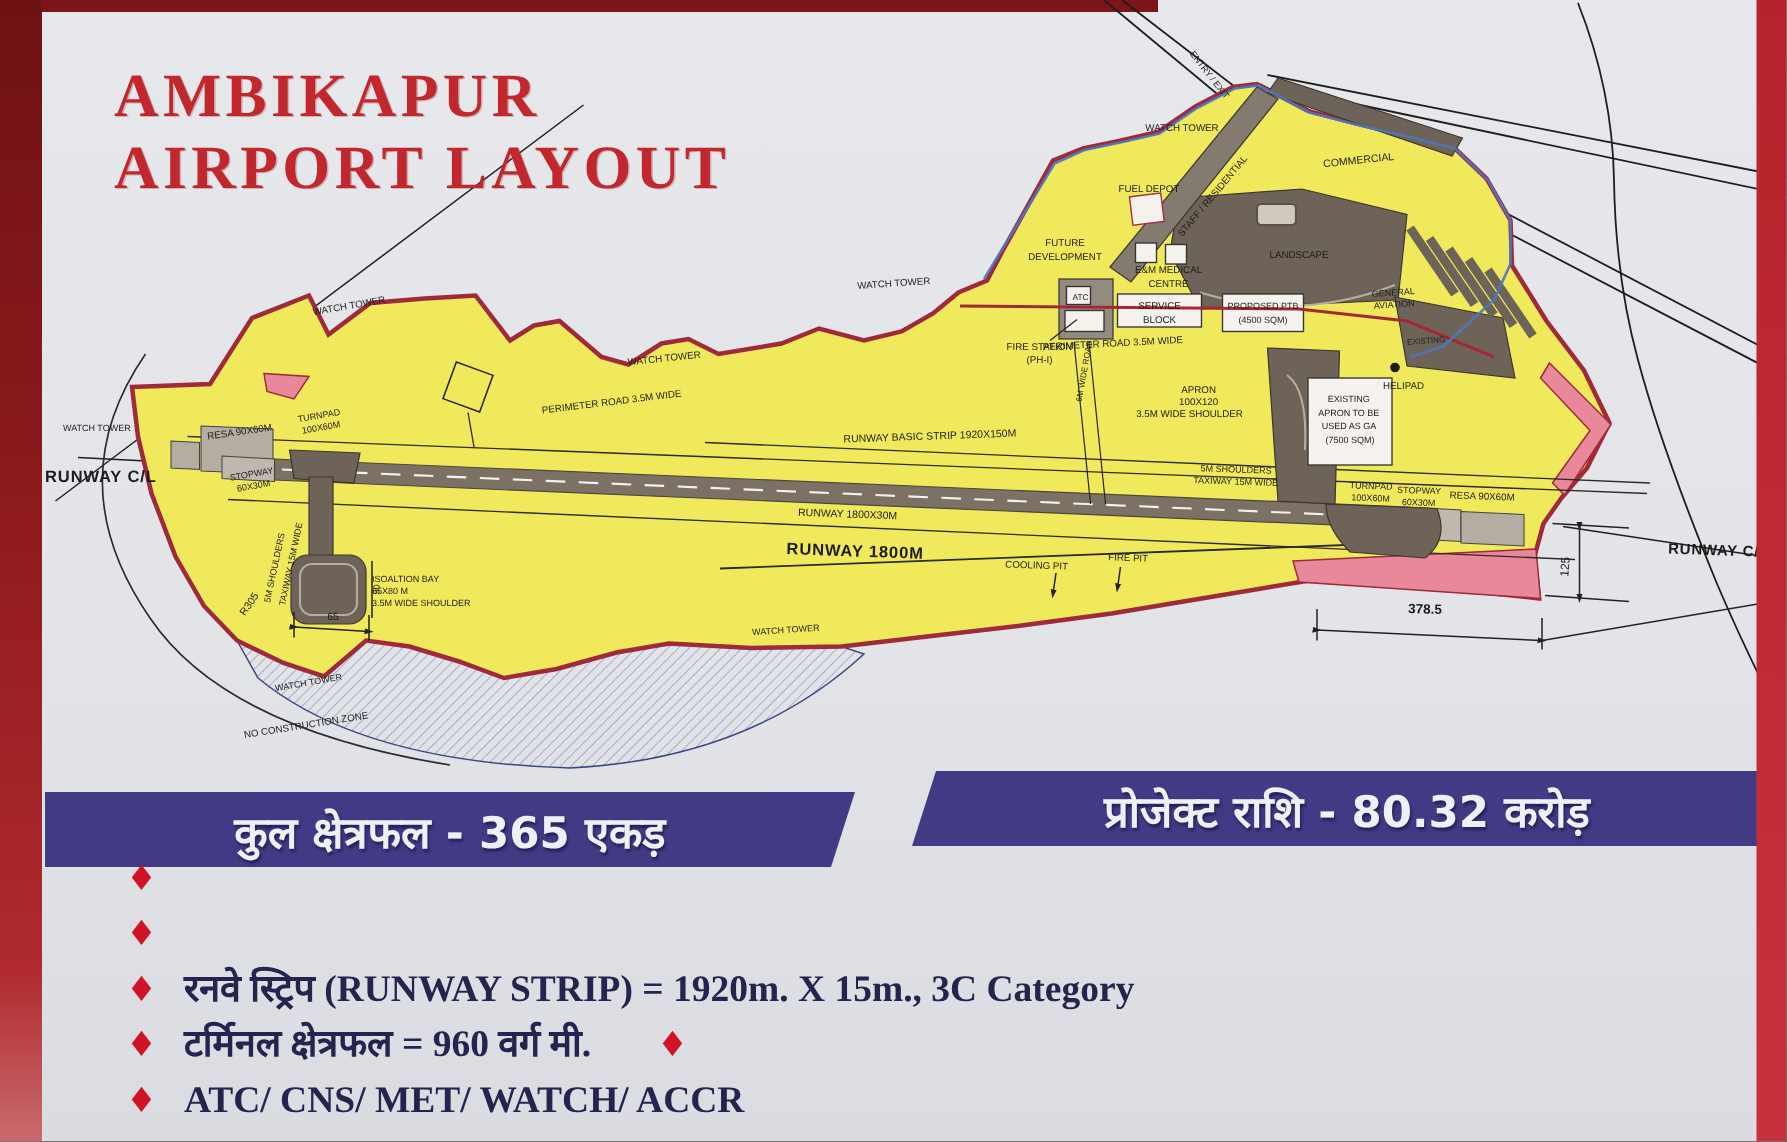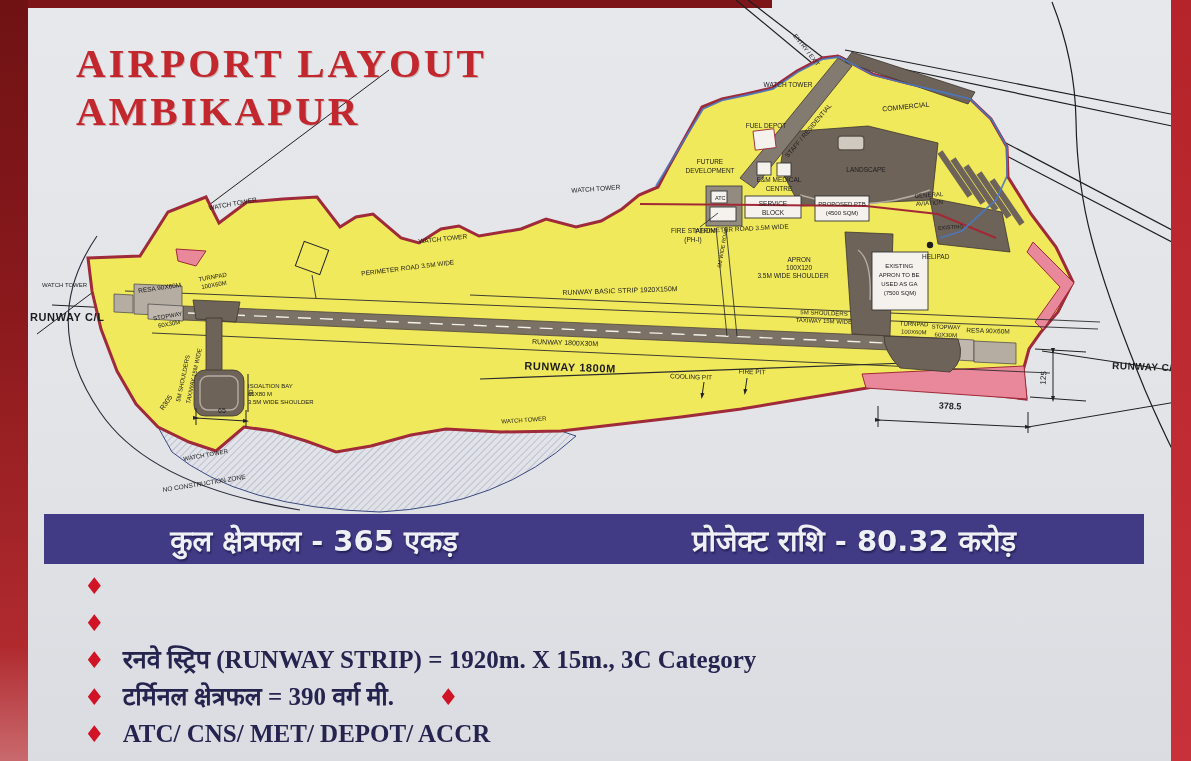--- a/index.html
+++ b/index.html
@@ -12,22 +12,22 @@
   .frame-right{position:absolute;right:0;top:0;width:20px;height:761px;
     background:linear-gradient(180deg,#b5242a,#c8313a);}
   .title{position:absolute;left:76px;top:40px;color:#c1272d;
     font-family:"Liberation Serif",serif;font-weight:bold;font-size:41px;
     letter-spacing:3px;line-height:1.17;text-shadow:1px 1px 0 rgba(120,20,20,.25);}
   .mapsvg{position:absolute;left:0;top:0;}
   .banner{position:absolute;top:514px;height:50px;color:#eef0f6;
     font-family:"DejaVu Sans",sans-serif;font-weight:bold;font-size:29px;
     display:flex;align-items:center;justify-content:center;
     background:#413b86;text-shadow:1px 2px 2px rgba(0,0,30,.45);}
-  .banner.left{left:44px;width:540px;clip-path:polygon(0 0,100% 0,calc(100% - 16px) 100%,0 100%);}
-  .banner.right{left:564px;width:580px;clip-path:polygon(16px 0,100% 0,100% 100%,0 100%);}
+  .banner.left{left:30px;width:540px;clip-path:polygon(0 0,100% 0,calc(100% - 16px) 100%,0 100%);margin-top:14px;}
+  .banner.right{left:608px;width:580px;clip-path:polygon(16px 0,100% 0,100% 100%,0 100%);}
   .specs{position:absolute;left:84px;top:571px;width:1070px;}
   .spec-row{display:flex;align-items:baseline;gap:18px;margin-bottom:7px;
     font-family:"Liberation Serif","DejaVu Sans",serif;font-weight:bold;
     font-size:25px;color:#24244f;line-height:30px;}
   .diamond{color:#d01426;font-family:"DejaVu Sans",sans-serif;font-size:23px;
     line-height:30px;flex:0 0 auto;}
   .gap2{margin-left:26px;}
   
   text{font-family:"Liberation Sans",sans-serif;fill:#1c1c1c;}
   .t55{font-size:5.5px;} .t6{font-size:6px;} .t65{font-size:6.5px;}
@@ -249,22 +249,22 @@
         <tspan x="900" dy="9">(7500 SQM)</tspan>
       </text>
       <text class="t65" x="922" y="259">HELIPAD</text>
       <text class="t55" transform="translate(721,268) rotate(-80)">6M WIDE ROAD</text>
       <text class="t6" transform="translate(793,36) rotate(52)">ENTRY / EXIT</text>
       <text class="t65" transform="translate(163,492) rotate(-9)">NO CONSTRUCTION ZONE</text>
     </g>
   </svg>
 
   <div class="title">
+    <div>AMBIKAPUR</div>
     <div>AIRPORT LAYOUT</div>
-    <div>AMBIKAPUR</div>
   </div>
 
   <div class="banner left">
     <span>कुल क्षेत्रफल - 365 एकड़</span>
   </div>
   <div class="banner right">
     <span>प्रोजेक्ट राशि - 80.32 करोड़</span>
   </div>
 
   <div class="specs">
@@ -273,24 +273,24 @@
     </div>
     <div class="spec-row">
       <span class="diamond">♦</span>
     </div>
     <div class="spec-row">
       <span class="diamond">♦</span>
       <span>रनवे स्ट्रिप (RUNWAY STRIP) = 1920m. X 15m., 3C Category</span>
     </div>
     <div class="spec-row">
       <span class="diamond">♦</span>
-      <span>टर्मिनल क्षेत्रफल = 390 वर्ग मी.</span>
+      <span>टर्मिनल क्षेत्रफल = 960 वर्ग मी.</span>
       <span class="diamond gap2">♦</span>
     </div>
     <div class="spec-row">
       <span class="diamond">♦</span>
-      <span>ATC/ CNS/ MET/ DEPOT/ ACCR</span>
+      <span>ATC/ CNS/ MET/ WATCH/ ACCR</span>
     </div>
   </div>
 
   <div class="frame-left"></div>
   <div class="frame-right"></div>
 </div>
 
 </body></html>

